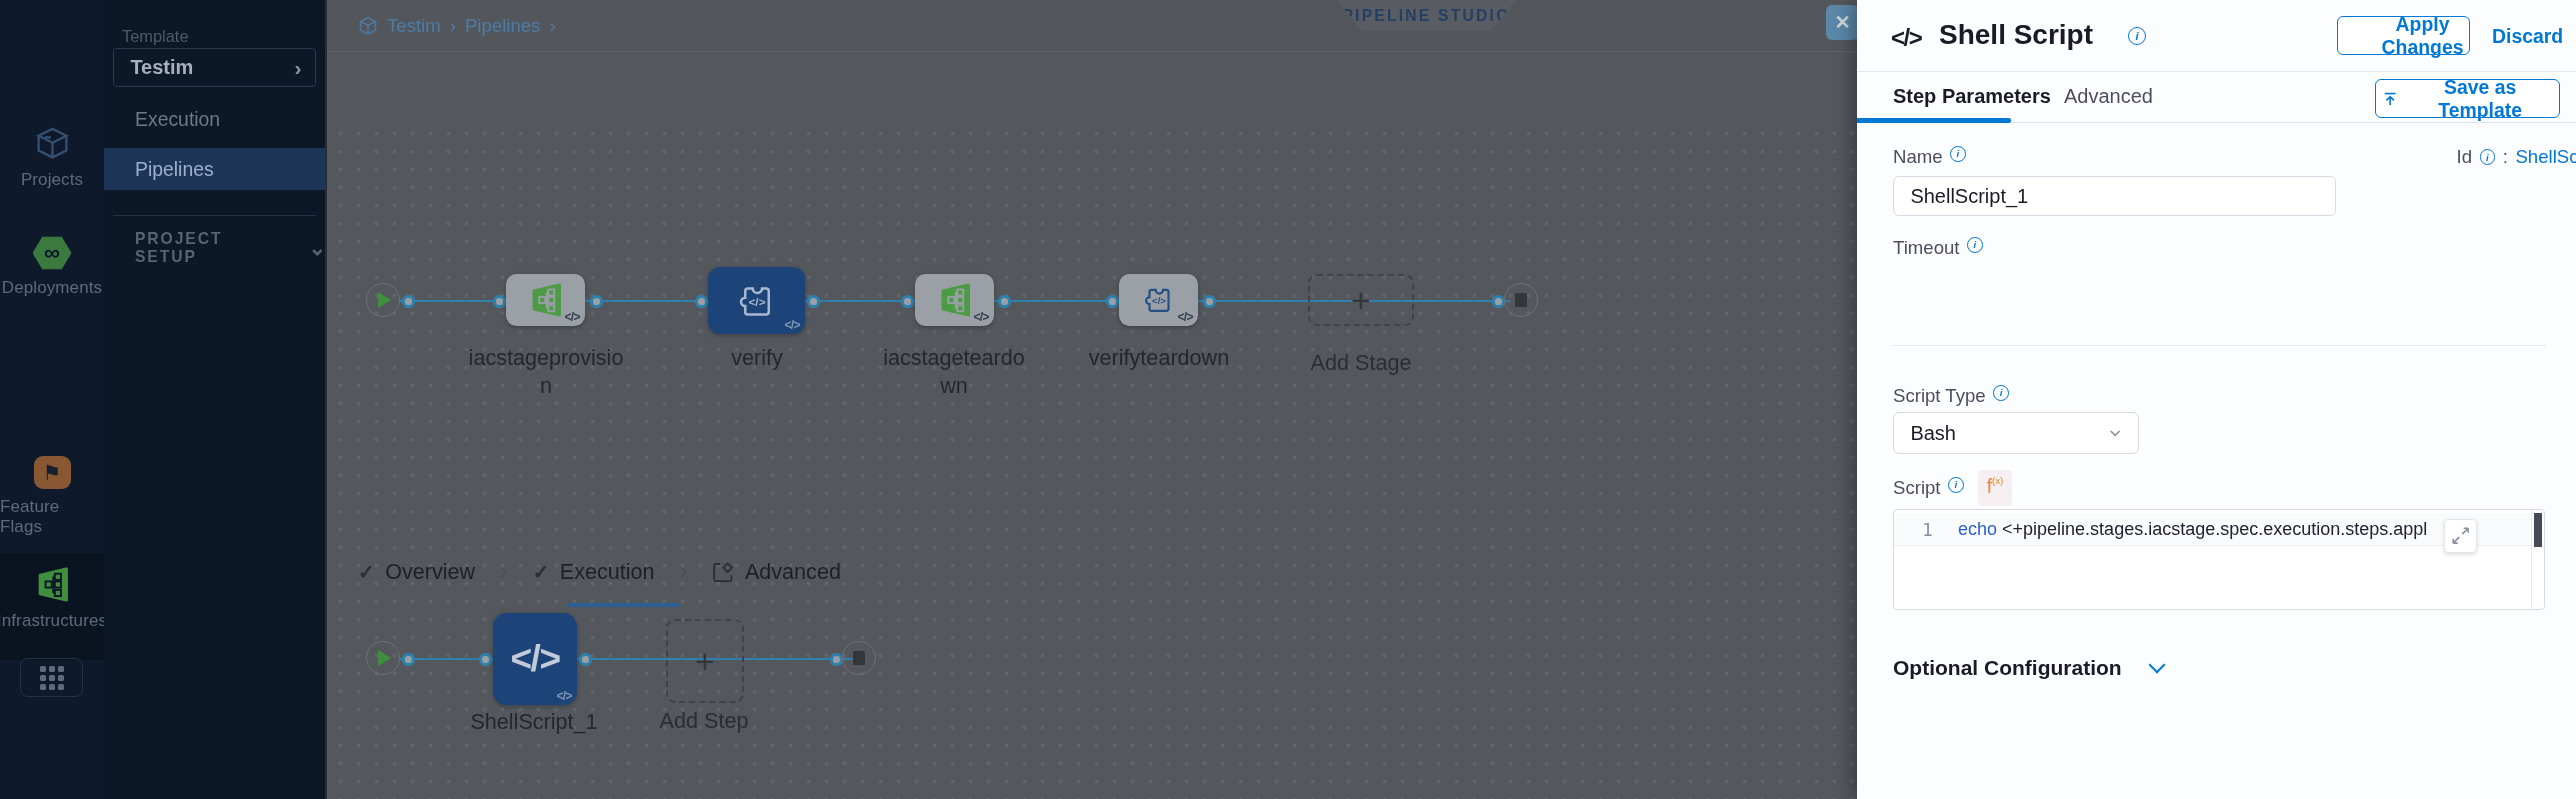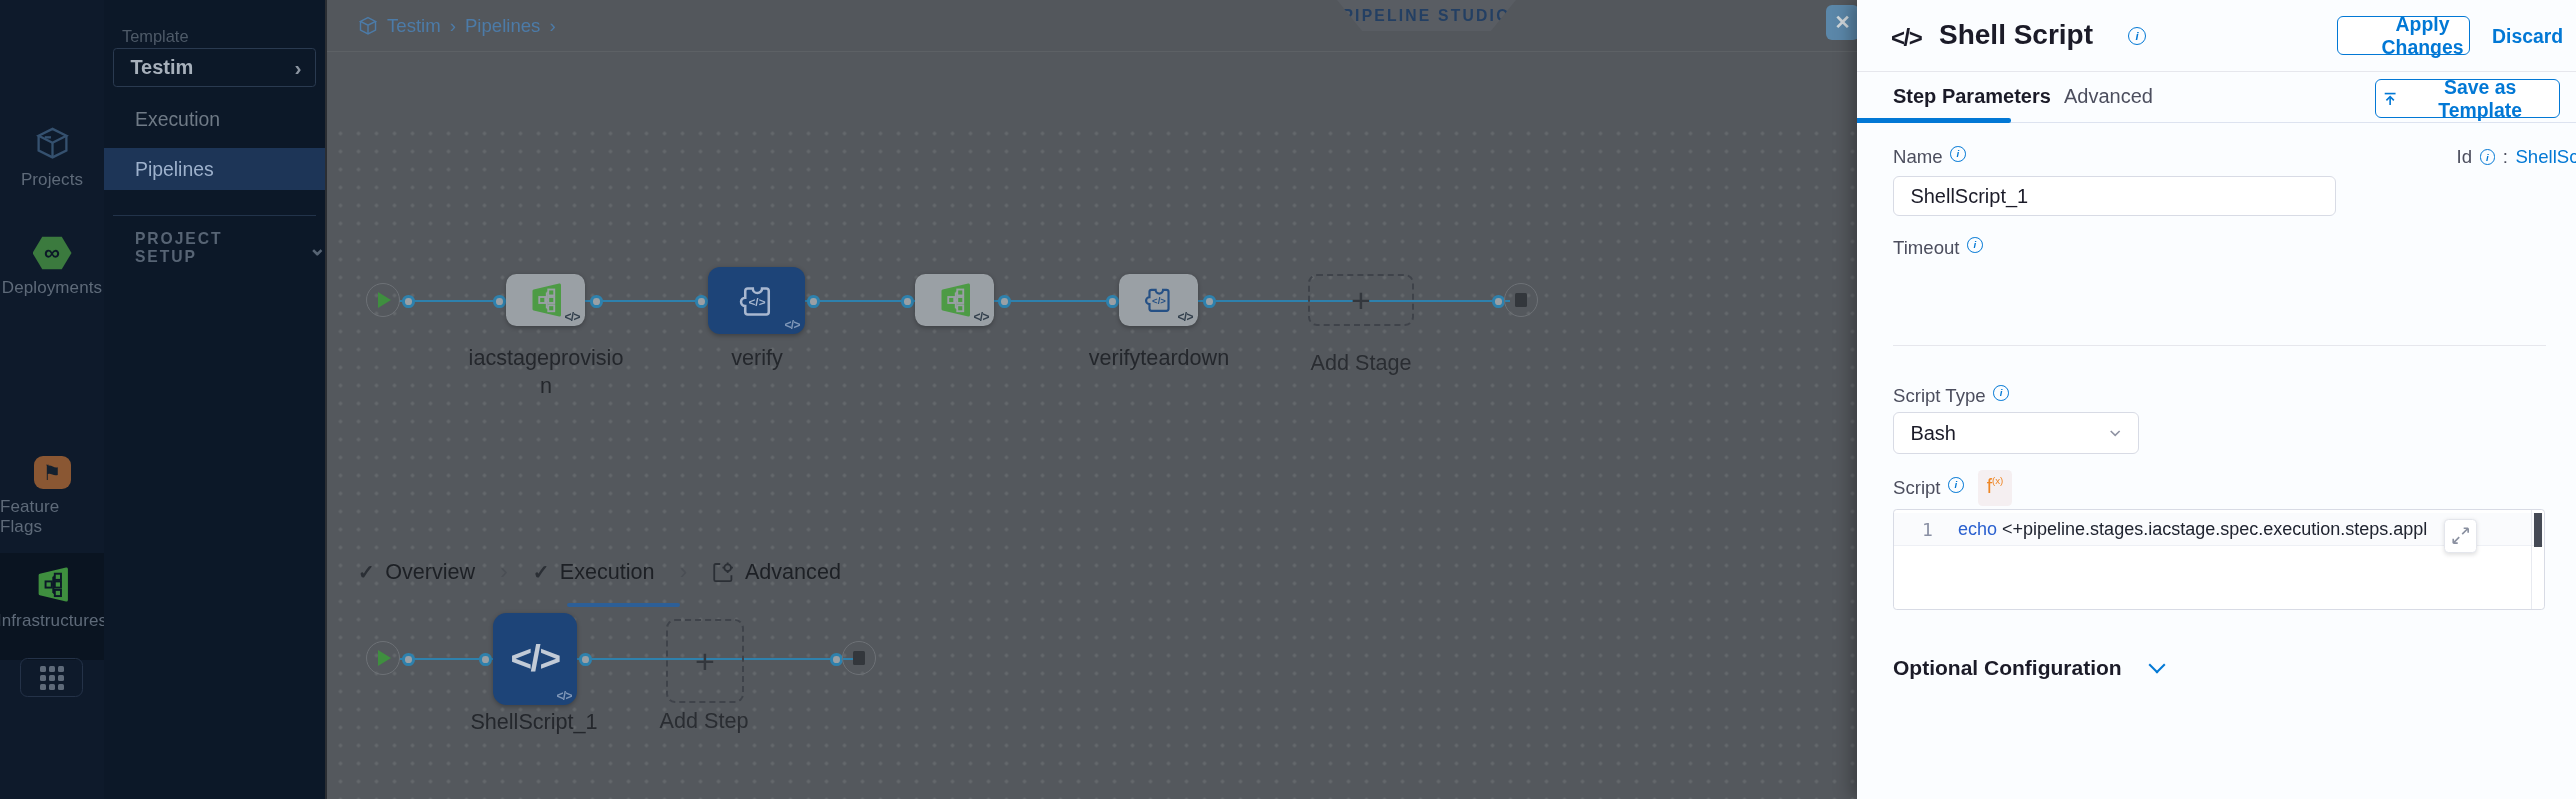--- a/index.html
+++ b/index.html
@@ -255,20 +255,22 @@
       </div>
 
       <div class="port abs" style="left:1165px;top:175px"></div>
       <div class="bigcirc abs" style="left:1177px;top:163px">
           <span class="stopsq"></span>
         </div>
 
       <div class="node-label abs" style="left:122px;top:224px;width:194px">iacstageprovisio
 n</div>
       <div class="node-label abs" style="left:333px;top:224px;width:194px">verify</div>
+      <div class="node-label abs" style="left:530px;top:224px;width:194px">iacstageteardo
+wn</div>
       <div class="node-label abs" style="left:735px;top:224px;width:194px">verifyteardown</div>
       <div class="muted-label abs" style="left:937px;top:230px;width:194px">Add Stage</div>
 
       <div class="stage-tabs abs">
         <span class="stab">
           <span class="chk">✓</span>
           <span>Overview</span>
         </span>
         <span class="tab-sep">›</span>
         <span class="stab">

